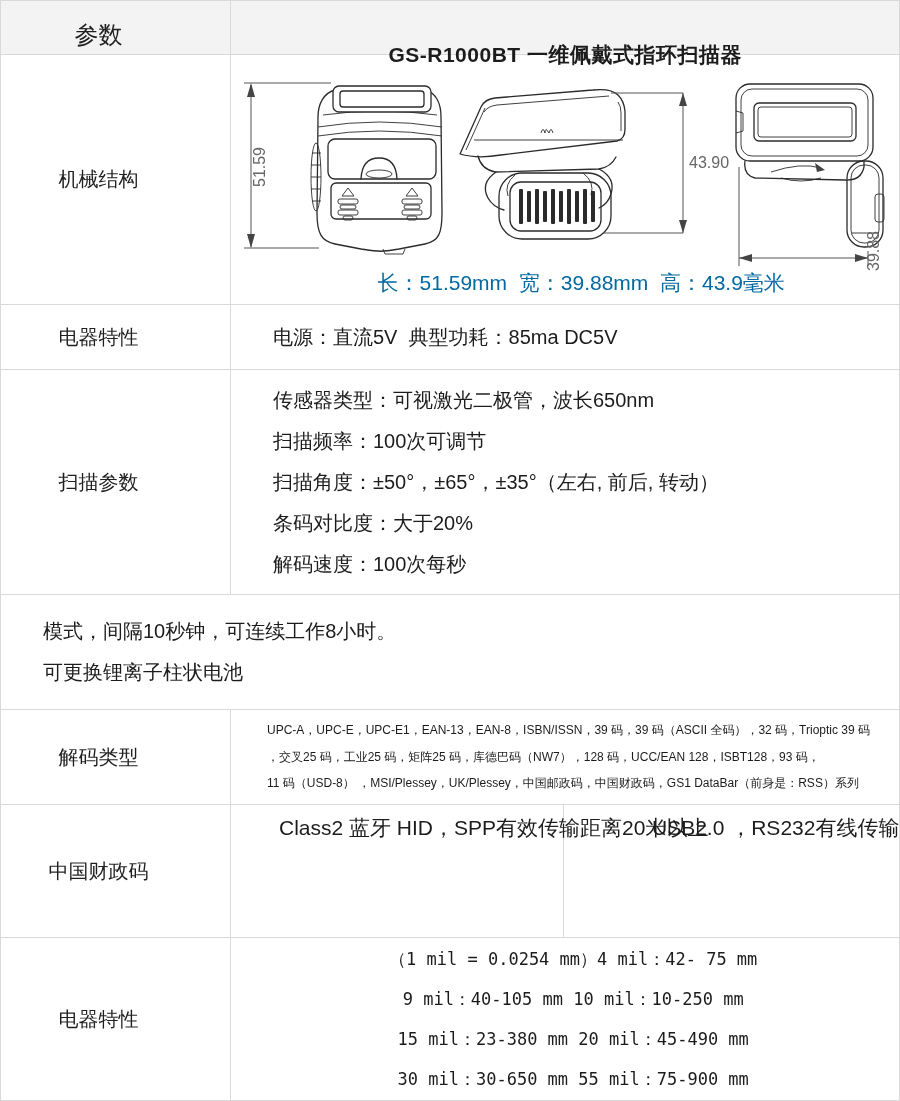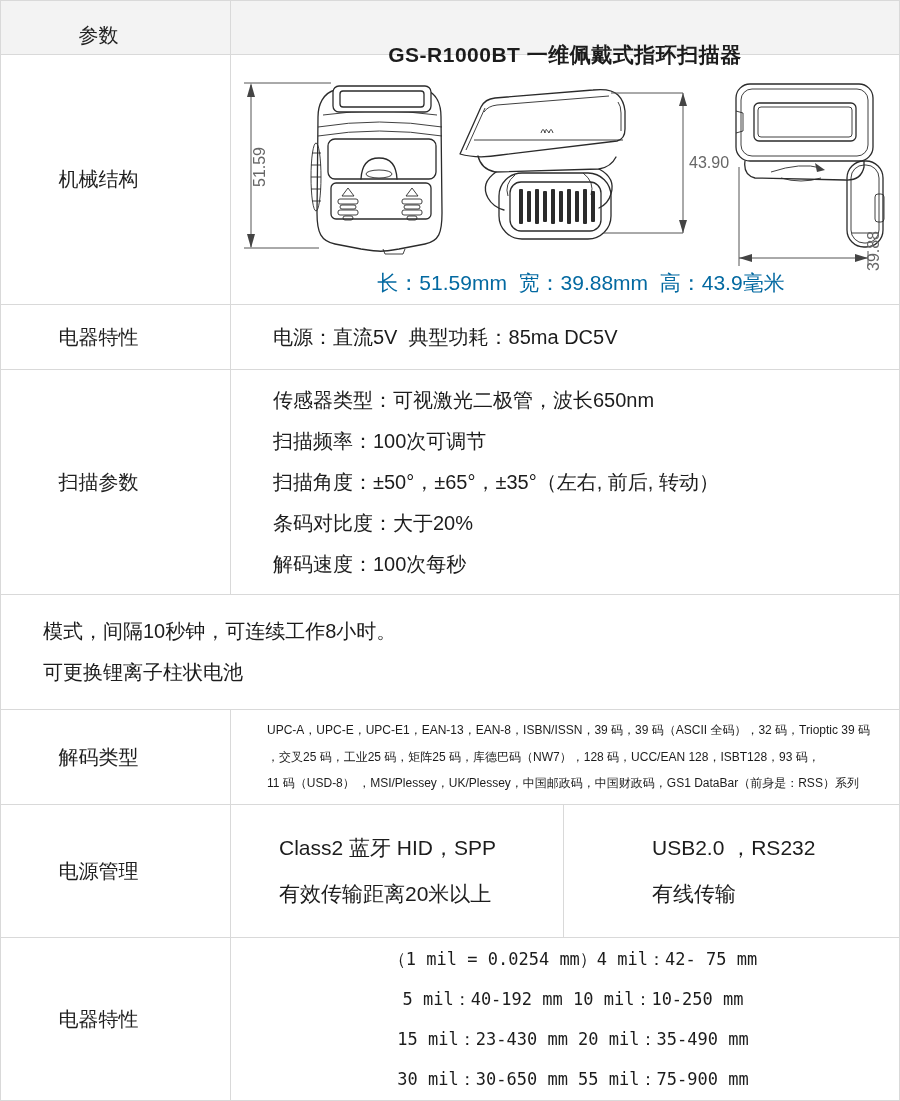--- a/index.html
+++ b/index.html
@@ -13,38 +13,38 @@
     background:#fff;
   }
   .row{display:grid;grid-template-columns:230px 1fr;border-bottom:1px solid #d9d9d9;}
   .row:last-child{border-bottom:none;}
   .label-cell{
     border-right:1px solid #d9d9d9;
     display:flex;align-items:center;justify-content:center;
     font-size:20px;color:#1f1f1f;padding-right:34px;
   }
   .header-row{background:#f3f3f3;}
-  .header-row .label-cell{font-size:20px;}
+  .header-row .label-cell{font-size:24px;}
   .title-cell{display:flex;align-items:center;justify-content:center;
     font-size:21px;font-weight:bold;letter-spacing:.5px;margin-top:40px;}
   
   .mech-cell{position:relative;overflow:hidden;}
   .mech-cell svg{position:absolute;top:0;left:0;}
   .mech-caption{position:absolute;left:16px;bottom:7px;width:100%;
     text-align:center;font-size:21px;color:#0369a1;white-space:pre;}
   
   .content-cell{display:flex;flex-direction:column;justify-content:center;
     padding-left:42px;font-size:20px;}
   .content-cell .line{line-height:41px;white-space:pre;}
   .electrical-cell .line{line-height:24px;}
   .decode-types-cell{padding-left:36px;padding-right:0;}
   .decode-types-cell .line{font-size:12px;line-height:26.5px;white-space:normal;}
   
   .comm-wrap{display:grid;grid-template-columns:333px 1fr;}
-  .comm-sub{display:flex;flex-direction:column;justify-content:center;font-size:21px;}
+  .comm-sub{display:flex;flex-direction:row;justify-content:flex-start;font-size:21px;}
   .comm-sub .line{line-height:46px;white-space:pre;}
   .comm-bt{border-right:1px solid #d9d9d9;padding-left:48px;}
   .comm-wired{padding-left:88px;}
   
   .range-cell{display:flex;flex-direction:column;justify-content:center;
     text-align:center;padding-left:16px;
     font-family:"DejaVu Sans Mono","Liberation Mono",monospace;font-size:17px;}
   .range-cell .line{line-height:40px;white-space:pre;}
   
   .dev{fill:none;stroke:#2b2b2b;stroke-width:1.3;stroke-linejoin:round;stroke-linecap:round;}
@@ -209,36 +209,36 @@
   <div class="row">
     <div class="label-cell">解码类型</div>
     <div class="content-cell decode-types-cell">
       <div class="line">UPC-A，UPC-E，UPC-E1，EAN-13，EAN-8，ISBN/ISSN，39 码，39 码（ASCII 全码），32 码，Trioptic 39 码</div>
       <div class="line">，交叉25 码，工业25 码，矩阵25 码，库德巴码（NW7），128 码，UCC/EAN 128，ISBT128，93 码，</div>
       <div class="line">11 码（USD-8） ，MSI/Plessey，UK/Plessey，中国邮政码，中国财政码，GS1 DataBar（前身是：RSS）系列</div>
     </div>
   </div>
 
   <div class="row">
-    <div class="label-cell">电源管理</div>
+    <div class="label-cell">中国财政码</div>
     <div class="comm-wrap">
       <div class="comm-sub comm-bt">
         <div class="line">Class2 蓝牙 HID，SPP</div>
         <div class="line">有效传输距离20米以上</div>
       </div>
       <div class="comm-sub comm-wired">
         <div class="line">USB2.0 ，RS232</div>
         <div class="line">有线传输</div>
       </div>
     </div>
   </div>
 
   <div class="row">
     <div class="label-cell">电器特性</div>
     <div class="range-cell">
       <div class="line">（1 mil = 0.0254 mm）4 mil：42- 75 mm</div>
-      <div class="line">5 mil：40-192 mm 10 mil：10-250 mm</div>
-      <div class="line">15 mil：23-430 mm 20 mil：35-490 mm</div>
+      <div class="line">9 mil：40-105 mm 10 mil：10-250 mm</div>
+      <div class="line">15 mil：23-380 mm 20 mil：45-490 mm</div>
       <div class="line">30 mil：30-650 mm 55 mil：75-900 mm</div>
     </div>
   </div>
 
 </div>
 
 </body></html>

